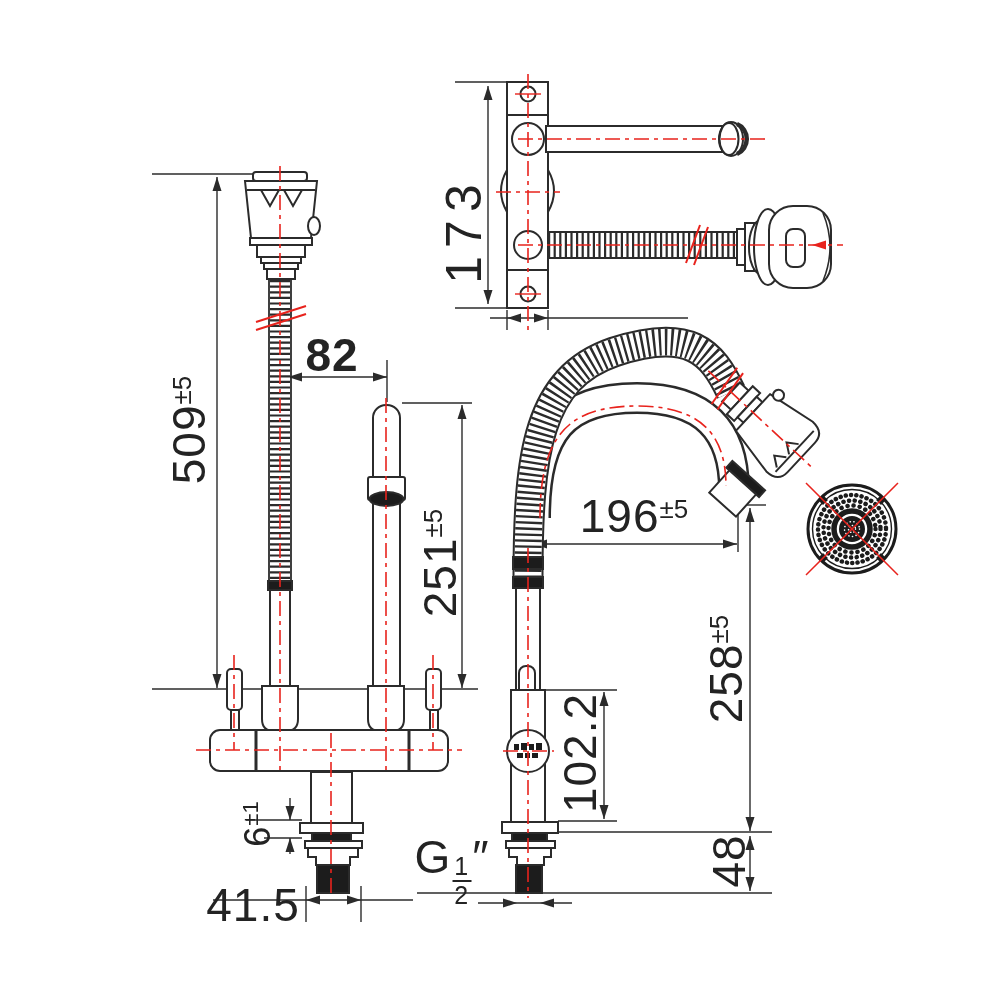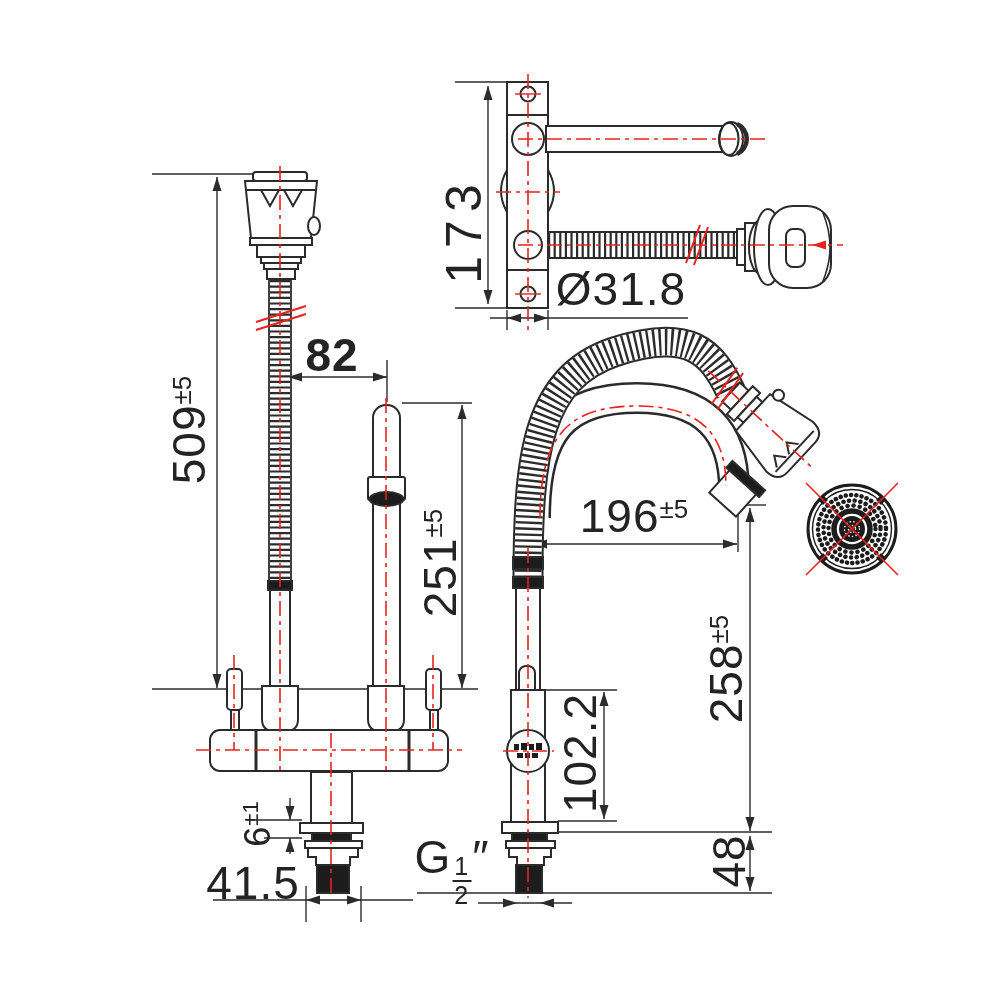--- a/index.html
+++ b/index.html
@@ -284,27 +284,26 @@
       <line x1="719" y1="370" x2="725" y2="414"></line>
       <line x1="727" y1="370" x2="733" y2="414"></line>
     </g>
     <line x1="806" y1="483" x2="898" y2="575" stroke-width="1.5"></line>
     <line x1="898" y1="483" x2="806" y2="575" stroke-width="1.5"></line>
     <polygon points="812,245 826,240.5 826,249.5" fill="#e8231d" stroke="none"></polygon>
   </g>
 </svg>
 
   <div class="dim rot lg" style="left:464px;top:230px;"><span>173</span></div>
-  <div class="dim" style="left:621px;top:289px;"><span>Ø31.8</span></div>
   <div class="dim" style="left:332px;top:355px;font-weight:bold;"><span>82</span></div>
   <div class="dim rot" style="left:189px;top:430px;"><span>509</span><span class="tol">±5</span></div>
   <div class="dim rot" style="left:440px;top:563px;"><span>251</span><span class="tol">±5</span></div>
   <div class="dim" style="left:634px;top:516px;"><span>196</span><span class="tol">±5</span></div>
   <div class="dim rot" style="left:726px;top:669px;"><span>258</span><span class="tol">±5</span></div>
   <div class="dim rot" style="left:580px;top:753px;"><span>102.2</span></div>
   <div class="dim rot sm" style="left:258px;top:824px;"><span>6</span><span class="tol">±1</span></div>
-  <div class="dim" style="left:253px;top:883px;text-align:right;"><span>41.5</span></div>
+  <div class="dim" style="left:253px;top:905px;text-align:right;"><span>41.5</span></div>
   <div class="dim rot" style="left:729px;top:861px;"><span>48</span></div>
   <div class="dim" style="left:452px;top:871px;"><span>G</span><span class="frac">
         <span class="num">1</span>
         <span class="den">2</span>
       </span><span>″</span></div>
 </div>
 
 </body></html>

